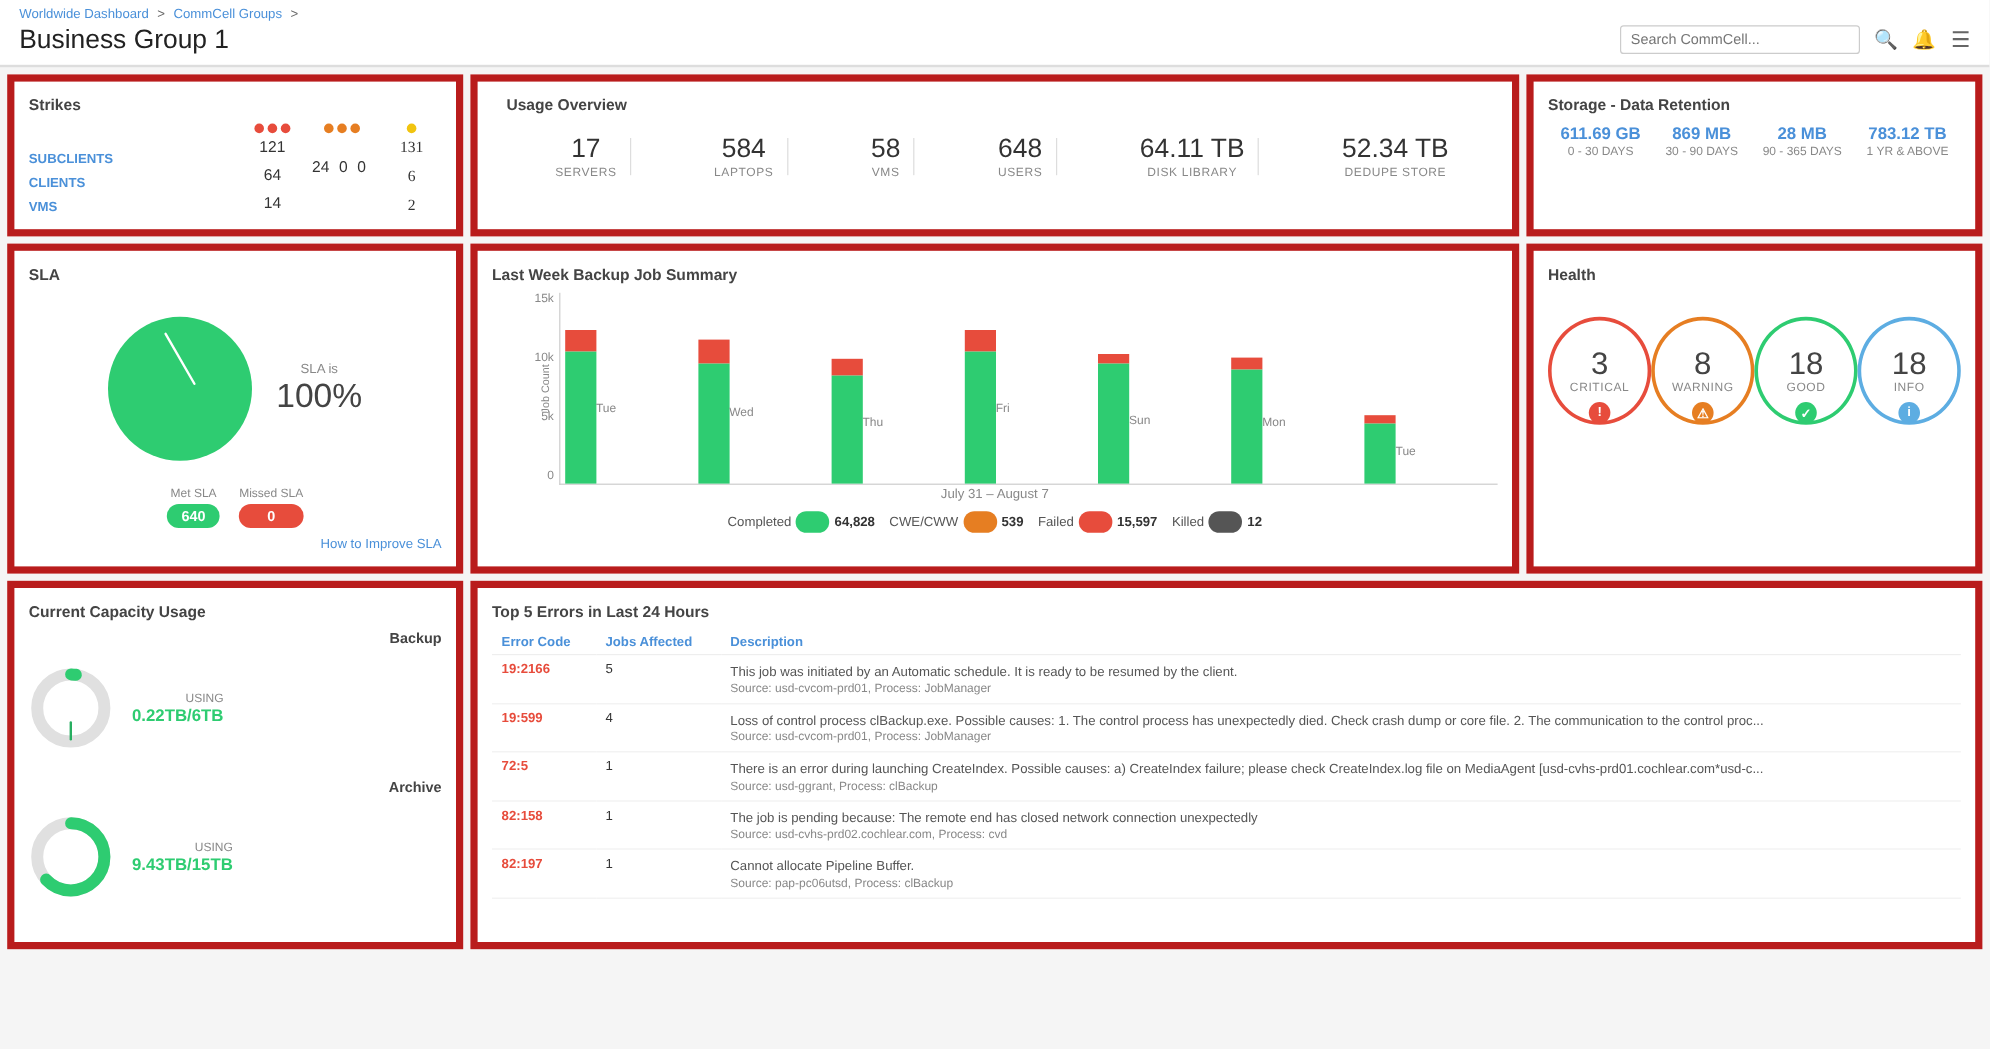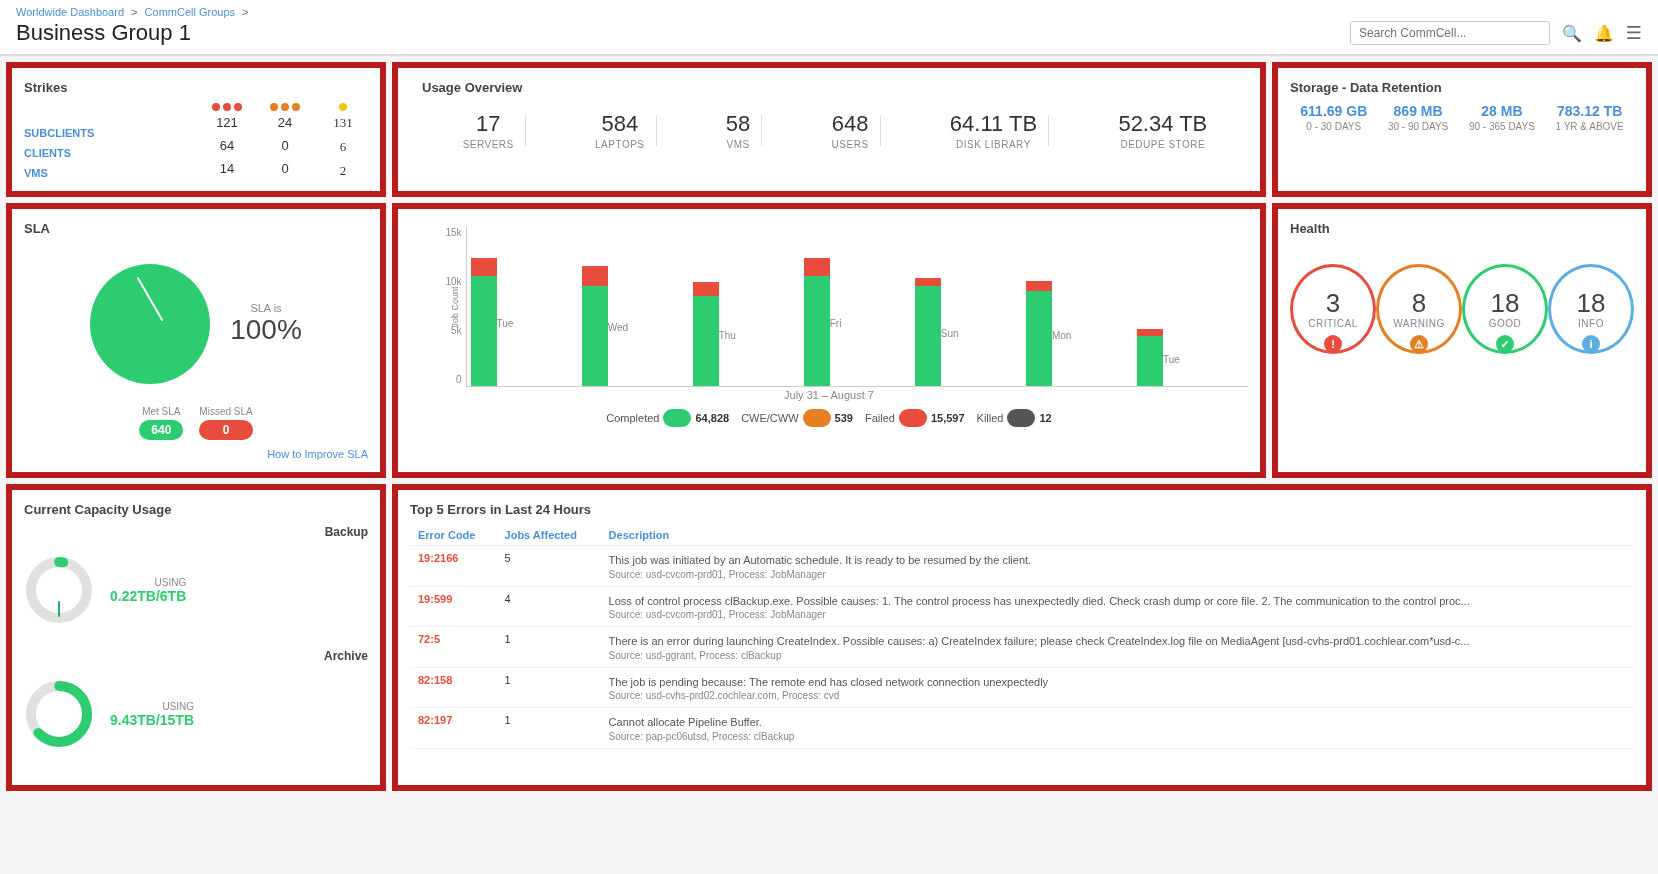--- a/index.html
+++ b/index.html
@@ -157,21 +157,21 @@
           <div style="font-size:13px;">64</div>
           <div style="font-size:13px;">14</div>
         </div>
       </div>
       <div style="text-align:center; min-width:50px;">
         <div class="dot-row">
           <span class="dot dot-orange"></span>
             <span class="dot dot-orange"></span>
             <span class="dot dot-orange"></span>
         </div>
-        <div style="display:flex; flex-direction:column; gap:8px; margin-top:4px;">
+        <div style="display:flex; flex-direction:row; gap:8px; margin-top:20px;">
           <div style="font-size:13px;">24</div>
           <div style="font-size:13px;">0</div>
           <div style="font-size:13px;">0</div>
         </div>
       </div>
       <div style="text-align:center; min-width:50px;">
         <div class="dot-row">
           <span class="dot dot-yellow"></span>
         </div>
         <div style="display:flex; flex-direction:column; gap:8px; margin-top:4px;font-family:Liberation Serif, serif;">
@@ -251,20 +251,21 @@
       </div>
       <div class="sla-badge">
         <div class="sla-badge-label">Missed SLA</div>
         <div class="badge-red">0</div>
       </div>
     </div>
     <a class="sla-improve">How to Improve SLA</a>
   </div>
 
   <div class="panel backup-panel">
+    <div class="panel-title">Last Week Backup Job Summary</div>
     <div style="display:flex; margin-top:6px;">
 
       <div style="display:flex; flex-direction:column; justify-content:space-between; height:160px; padding-bottom:2px; margin-right:4px; text-align:right;">
         <span style="font-size:10px; color:#888;">15k</span>
         <span style="font-size:10px; color:#888;">10k</span>
         <span style="font-size:10px; color:#888;margin-left:41px;">5k</span>
         <span style="font-size:10px; color:#888;">0</span>
       </div>
 
       <div style="flex:1; position:relative;">

